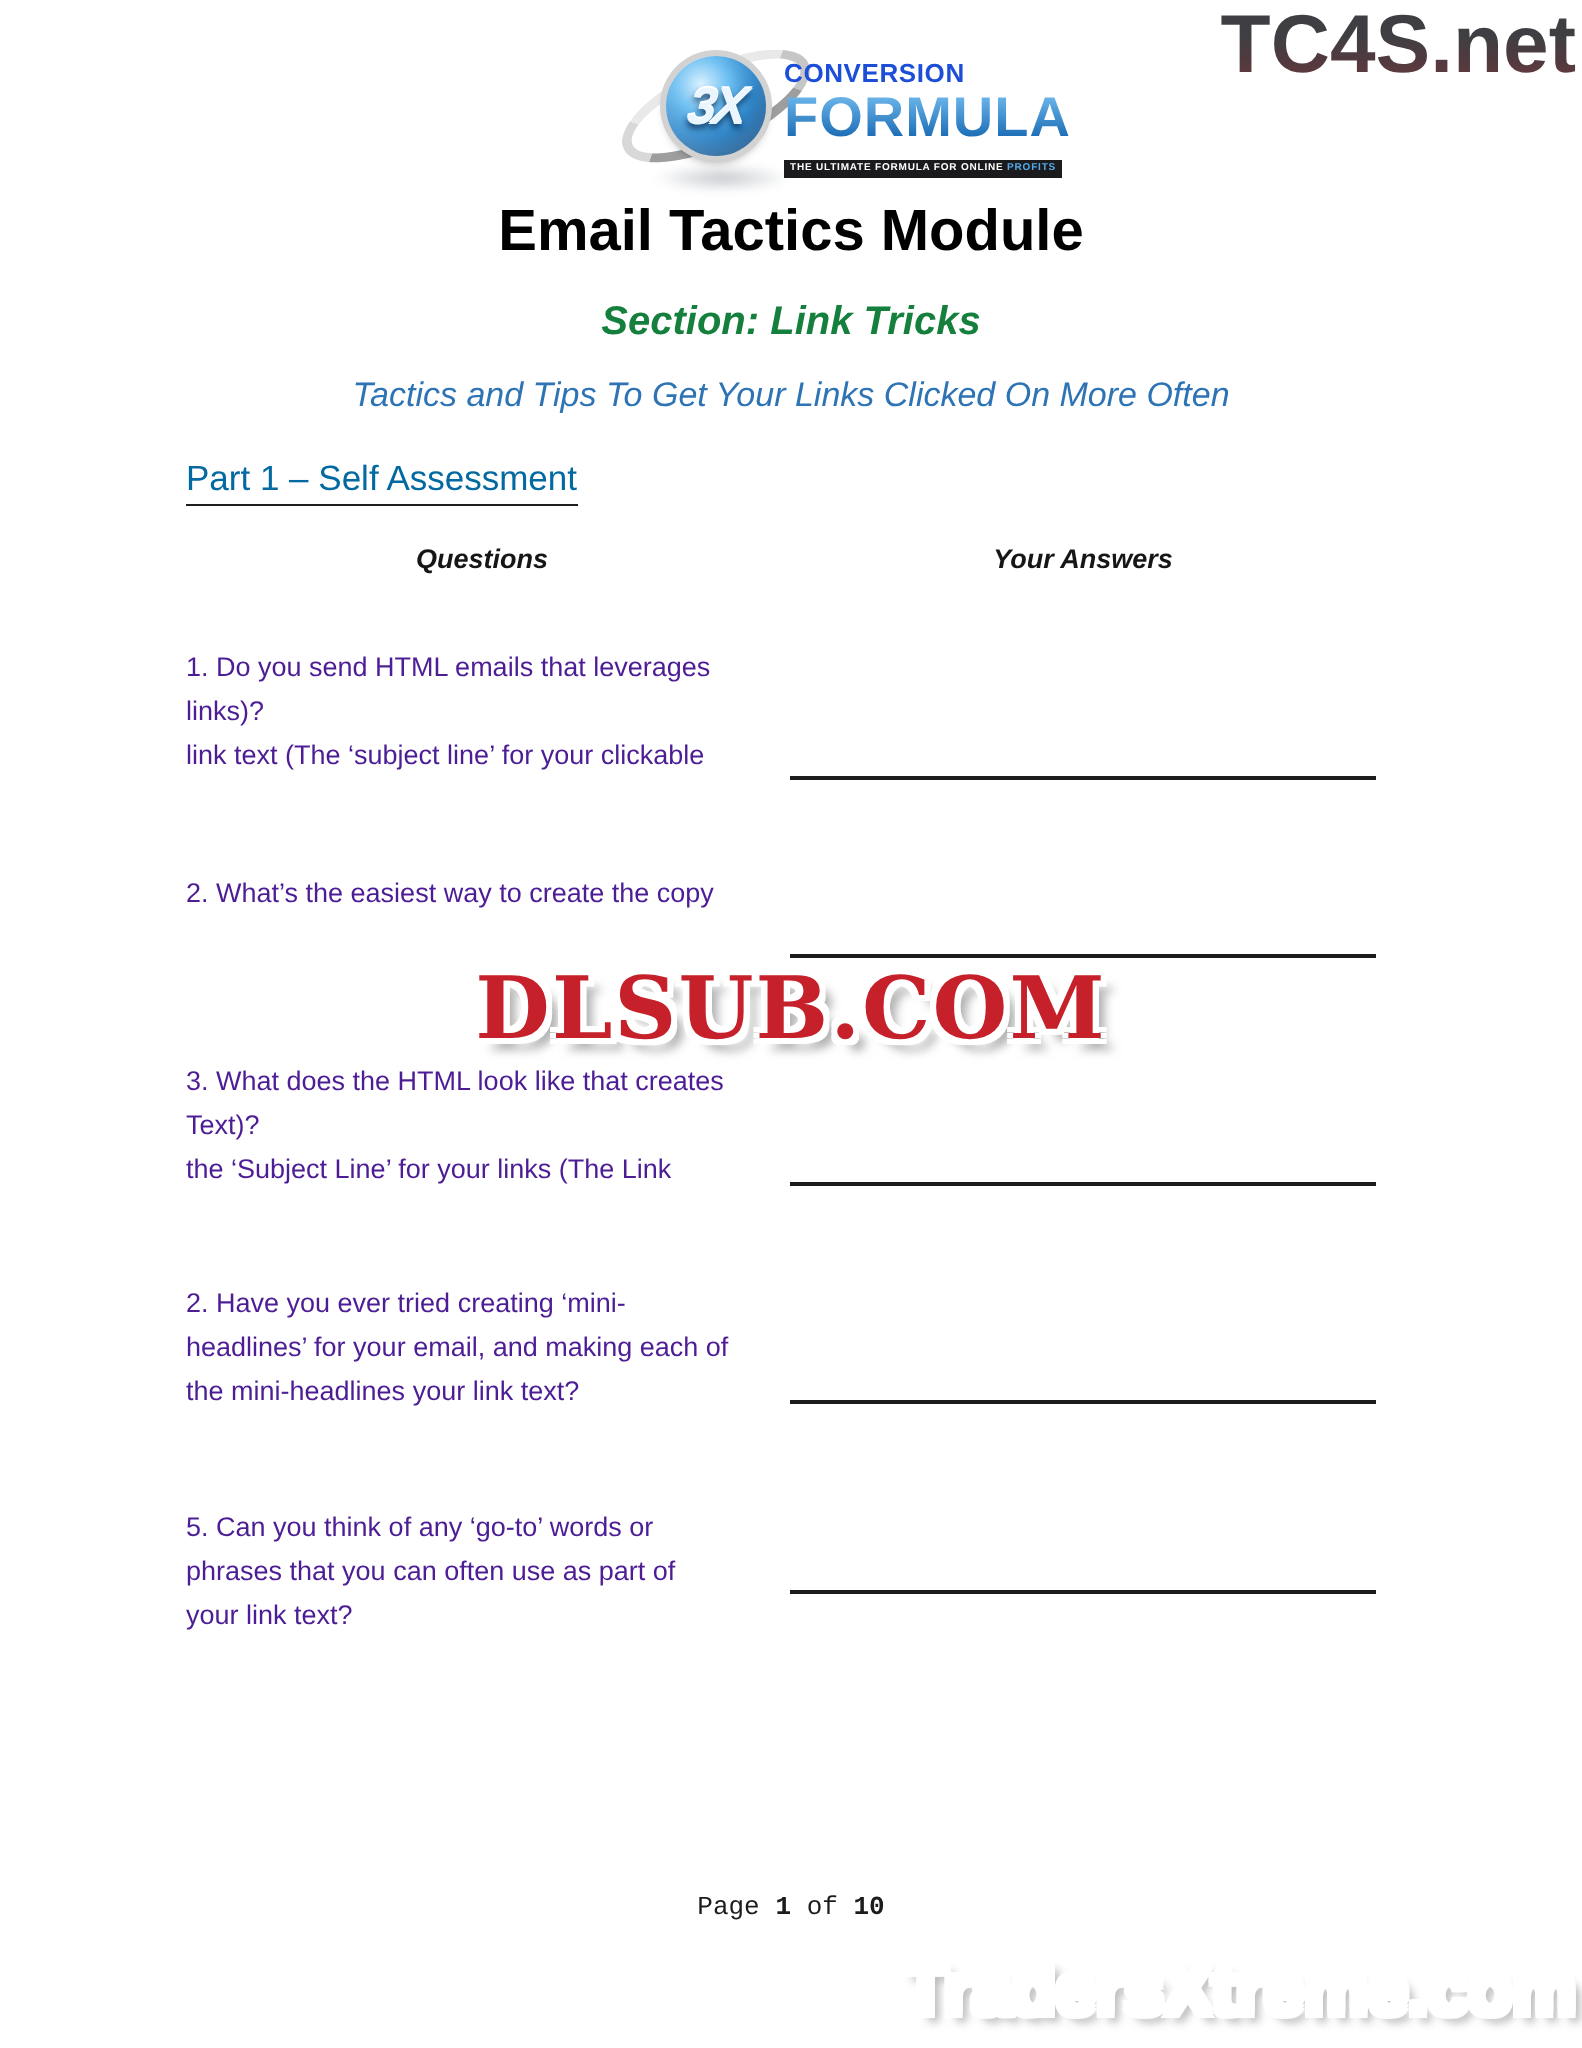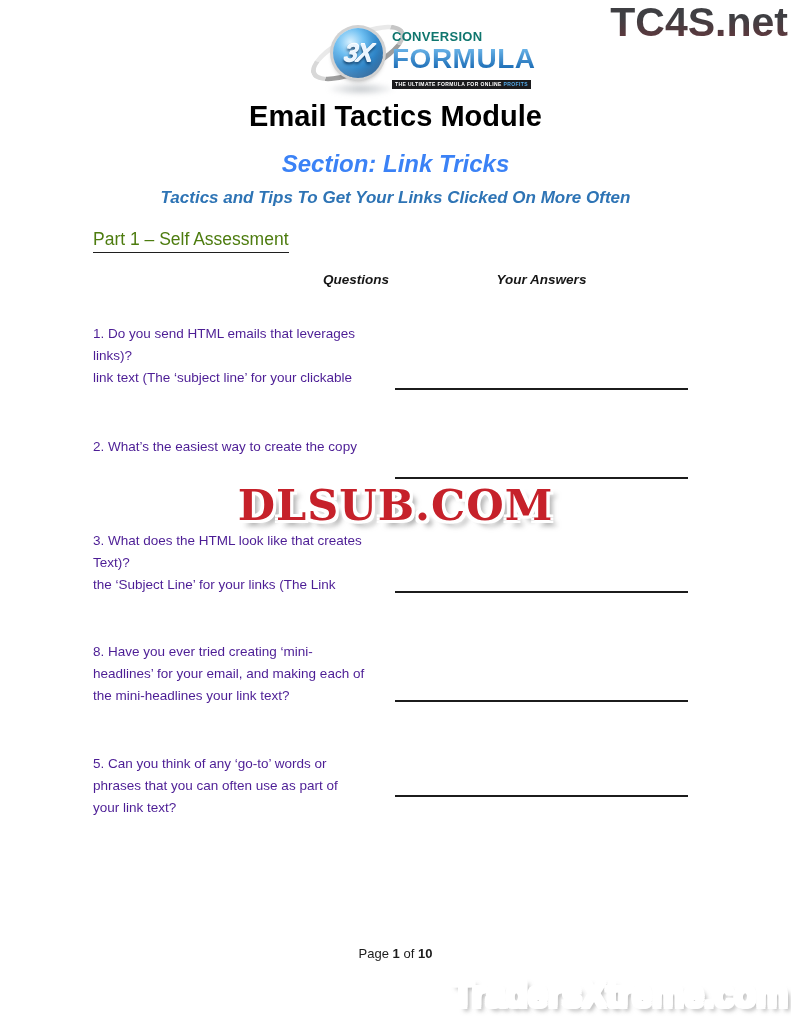--- a/index.html
+++ b/index.html
@@ -26,21 +26,21 @@
     font-style:italic; font-weight:bold; font-size:26px; letter-spacing:-2px;
     color:#eaf5fe; transform:skewX(-8deg);
     text-shadow:0 -1px 0 #ffffff, 0 2px 3px rgba(4,40,80,.85);
   }
   .logo-reflect {
     position:absolute; left:8px; top:74px; width:70px; height:14px; border-radius:50%;
     background:radial-gradient(ellipse at center, rgba(110,120,130,.4) 0%, rgba(110,120,130,0) 70%);
     filter:blur(2px);
   }
   .logo-text { position:absolute; left:74px; top:22px; line-height:1; }
-  .logo-line1 { font-weight:bold; font-size:13px; color:#0f766e; letter-spacing:.3px; }
+  .logo-line1 { font-weight:bold; font-size:13px; color:#1d4ed8; letter-spacing:.3px; }
   .logo-line2 {
     font-weight:bold; font-size:28px; letter-spacing:.5px; margin-top:2px;
     color:#2a7fc4;
     background:linear-gradient(180deg,#6cb6ea 10%, #1b6cb5 85%);
     -webkit-background-clip:text; background-clip:text; -webkit-text-fill-color:transparent;
   }
   .logo-tagline {
     display:inline-block; margin-top:3px; background:#1b1b1d; color:#ffffff;
     font-size:5px; font-weight:bold; letter-spacing:.4px; padding:2px 3px; white-space:nowrap;
   }
@@ -71,43 +71,43 @@
     text-shadow:
       -2px -2px 0 #fff, 2px -2px 0 #fff, -2px 2px 0 #fff, 2px 2px 0 #fff,
       -2px 0 0 #fff, 2px 0 0 #fff, 0 -2px 0 #fff, 0 2px 0 #fff,
       4px 4px 4px rgba(120,120,120,.55);
   }
 
   
   .doc-title { position:absolute; top:100px; left:0; width:100%; text-align:center;
     font-size:29px; font-weight:bold; color:#000; }
   .section-heading { position:absolute; top:150px; left:0; width:100%; text-align:center;
-    font-size:24px; font-weight:bold; font-style:italic; color:#3b82f6; }
+    font-size:20px; font-weight:bold; font-style:italic; color:#15803d; }
   .subtitle { position:absolute; top:188px; left:0; width:100%; text-align:center;
-    font-size:17px; font-weight:bold; font-style:italic; color:#2e74b5; }
-  .part-heading { position:absolute; top:229px; left:93px; font-size:17.5px; color:#4d7c0f; }
+    font-size:17px; font-weight:normal; font-style:italic; color:#2e74b5; }
+  .part-heading { position:absolute; top:229px; left:93px; font-size:17.5px; color:#0369a1; }
   .part-heading span { display:inline-block; border-bottom:1.6px solid #1f1f1f; padding-bottom:2px; }
 
   
   .col-header { position:absolute; top:272px; font-size:13.5px; font-weight:bold;
     font-style:italic; text-align:center; color:#161616; }
-  .col-header.q { left:93px; width:296px;text-align:right; }
+  .col-header.q { left:93px; width:296px; }
   .col-header.a { left:395px; width:293px; }
 
   .question { position:absolute; left:93px; width:302px; font-size:13.5px;
     line-height:22px; color:#4c1d95; }
   .q1 { top:323px; } .q2 { top:436px; } .q3 { top:530px; } .q4 { top:641px; } .q5 { top:753px; }
 
   .answer-line { position:absolute; left:395px; width:293px; height:0;
     border-bottom:2px solid #1c1c1c; }
   .a1 { top:388px; } .a2 { top:477px; } .a3 { top:591px; } .a4 { top:700px; } .a5 { top:795px; }
 
   
   .footer { position:absolute; top:946px; left:0; width:100%; text-align:center;
-    font-size:13px; color:#1c1c1c; }
+    font-size:13px; color:#1c1c1c;font-family:Liberation Mono, monospace; }
   .footer .b { font-weight:bold; }
 </style>
 </head>
 <body>
 
 <div class="page">
 
   <div class="logo">
     <div class="logo-ring"></div>
     <div class="logo-sphere">
@@ -138,21 +138,21 @@
   </div>
   <div class="question q2">
     <div>2. What’s the easiest way to create the copy</div>
   </div>
   <div class="question q3">
     <div>3. What does the HTML look like that creates</div>
     <div>Text)?</div>
     <div>the ‘Subject Line’ for your links (The Link</div>
   </div>
   <div class="question q4">
-    <div>8. Have you ever tried creating ‘mini-</div>
+    <div>2. Have you ever tried creating ‘mini-</div>
     <div>headlines’ for your email, and making each of</div>
     <div>the mini-headlines your link text?</div>
   </div>
   <div class="question q5">
     <div>5. Can you think of any ‘go-to’ words or</div>
     <div>phrases that you can often use as part of</div>
     <div>your link text?</div>
   </div>
 
   <div class="answer-line a1"></div>

